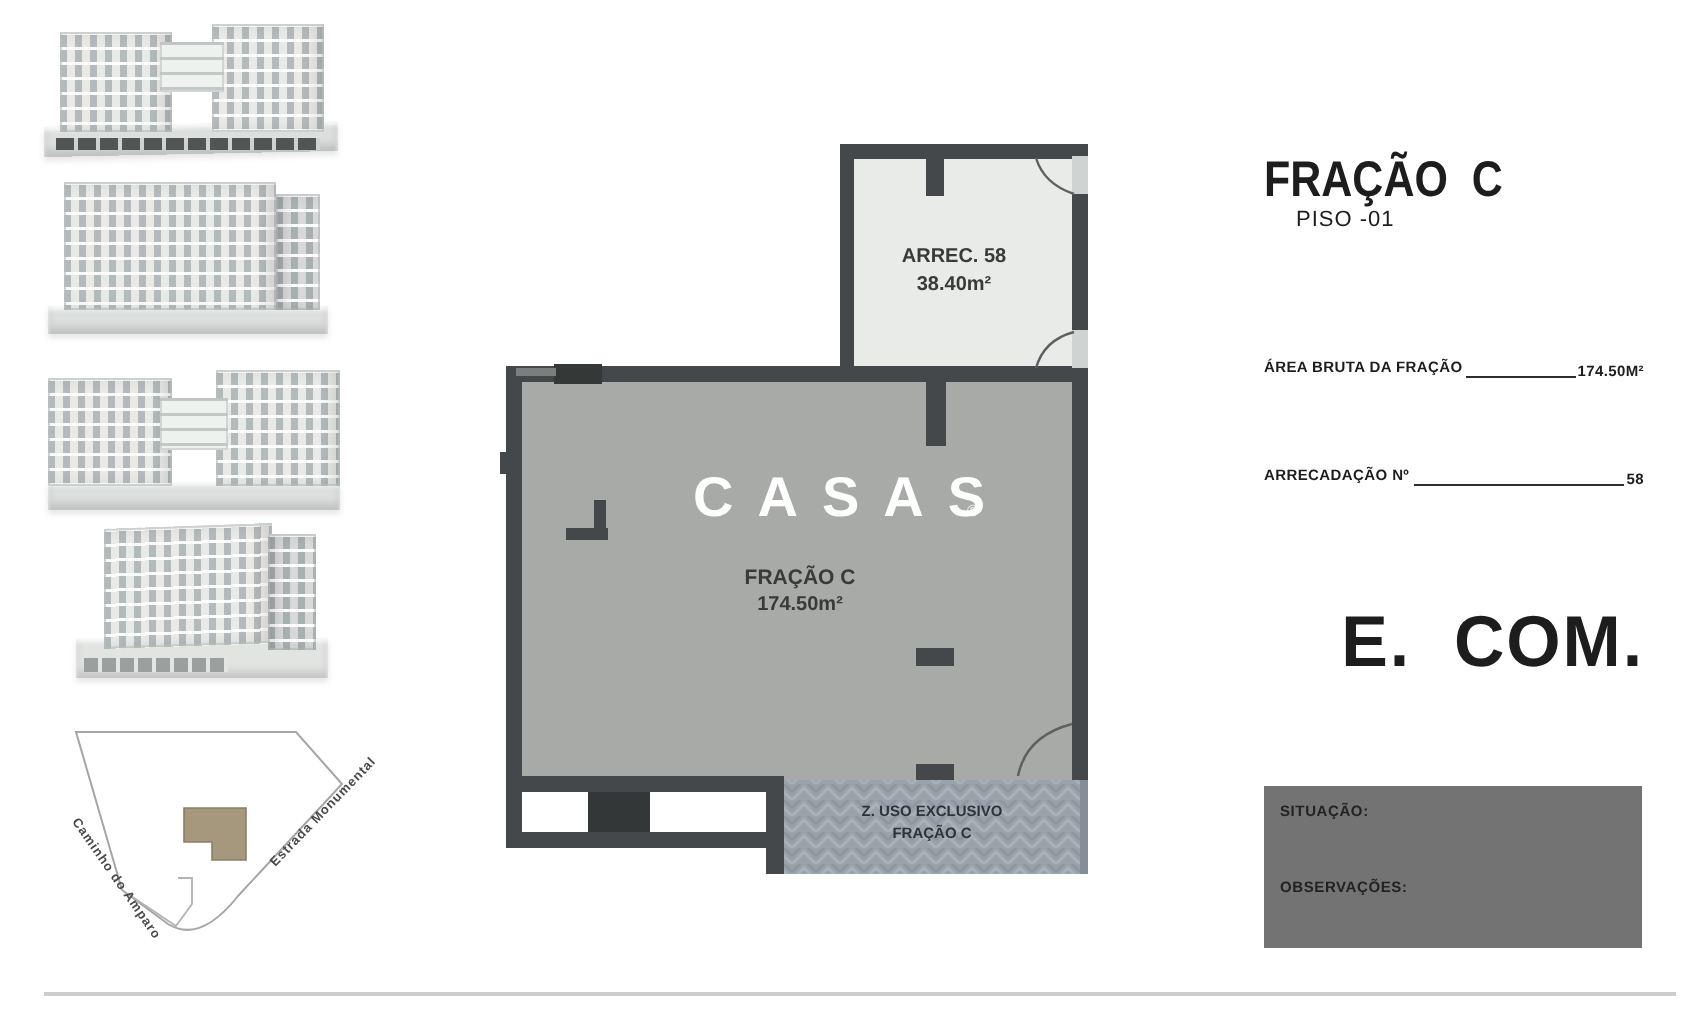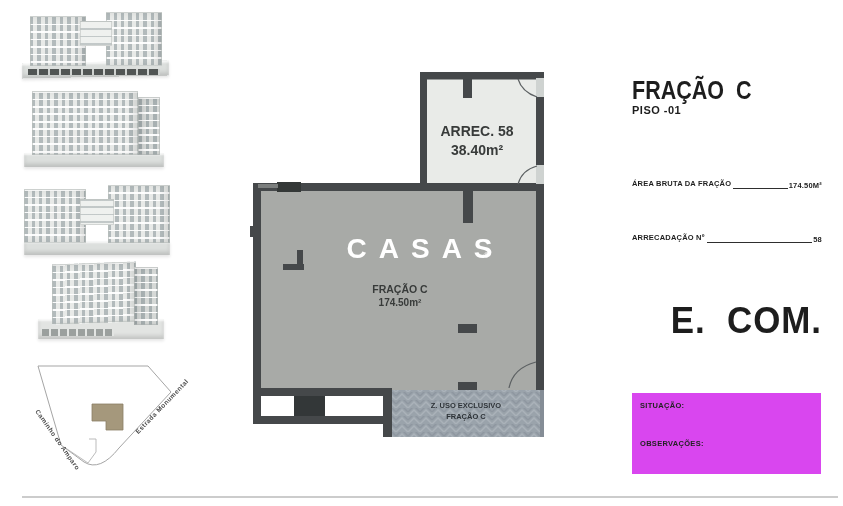--- a/index.html
+++ b/index.html
@@ -31,41 +31,41 @@
   
   .siteplan { position:absolute; left:18px; top:356px; width:178px; height:124px; }
   .road { position:absolute; font-size:6.5px; font-weight:bold; color:#4a4a4a; letter-spacing:.5px; white-space:nowrap; }
   .road-left  { left:22px; top:52px; transform:rotate(55deg); transform-origin:left top; }
   .road-right { left:116px; top:74px; transform:rotate(-46deg); transform-origin:left top; }
 
   
   .plan { position:absolute; left:250px; top:70px; width:296px; height:368px; }
   .plan svg { position:absolute; left:0; top:0; }
   .plan-label { position:absolute; text-align:center; color:#383b3a; }
-  .arrec-label { left:167px; top:52px; width:120px; font-size:14px; font-weight:bold; line-height:1.35; }
+  .arrec-label { left:167px; top:52px; width:120px; font-size:10px; font-weight:bold; line-height:1.35; }
   .zone-label { left:136px; top:331px; width:160px; font-size:7.5px; font-weight:bold; line-height:1.4; color:#2e3338; }
   .watermark { position:absolute; left:18px; top:163px; width:300px; text-align:center; }
   .wm-brand { font-size:28px; font-weight:bold; color:#ffffff; letter-spacing:12px; margin-right:-12px; white-space:nowrap; }
   .wm-reg { font-size:8px; color:rgba(255,255,255,.9); vertical-align:baseline; letter-spacing:0; margin-left:-9px; }
   .wm-sub { font-family:"DejaVu Serif", serif; font-style:italic; font-size:15px; letter-spacing:3px; color:rgba(255,255,255,.82); margin-top:1px; }
   .fraction-label { left:70px; top:213px; width:160px; }
   .fraction-name { font-size:10.5px; font-weight:bold; }
   .fraction-area { font-size:10px; font-weight:bold; margin-top:2px; }
 
   
   .info { position:absolute; left:632px; top:0; width:190px; height:506px; color:#1d1d1d; }
   .info-title { position:absolute; left:0; top:76px; font-size:25px; font-weight:bold; letter-spacing:0px; white-space:pre; transform:scaleX(.86); transform-origin:left center; }
-  .info-subtitle { position:absolute; left:0; top:104px; font-size:11px; font-weight:bold; letter-spacing:.5px; }
+  .info-subtitle { position:absolute; left:16px; top:104px; font-size:11px; font-weight:normal; letter-spacing:.5px; }
   .rows { position:absolute; left:0; top:136px; width:190px; }
   .row { display:flex; align-items:flex-end; margin-bottom:15px; font-size:7.5px; font-weight:bold; letter-spacing:.2px;margin-top:43px; }
   .row .lbl { white-space:nowrap; line-height:1.45; }
   .row .fill { flex:1; border-bottom:1px solid #2e2e2e; margin:0 1px 1px 2px; }
   .row .val { white-space:nowrap; }
   .ecom { position:absolute; left:0; top:300px; width:190px; text-align:right; font-size:36px; font-weight:bold; letter-spacing:1px; white-space:pre; transform:scaleX(.97); transform-origin:right center; }
-  .notes { position:absolute; left:0; top:393px; width:189px; height:81px; background:#d946ef; padding:8px 0 0 8px; }
+  .notes { position:absolute; left:0; top:393px; width:189px; height:81px; background:#737373; padding:8px 0 0 8px; }
   .notes-label { font-size:7.5px; font-weight:bold; letter-spacing:.3px; color:#222; }
   .notes-label.obs { margin-top:29px; }
 
   .footer-line { position:absolute; left:22px; top:496px; width:816px; height:2px; background:#cccccc; }
 </style>
 </head>
 <body>
 
 <div class="page">
 

